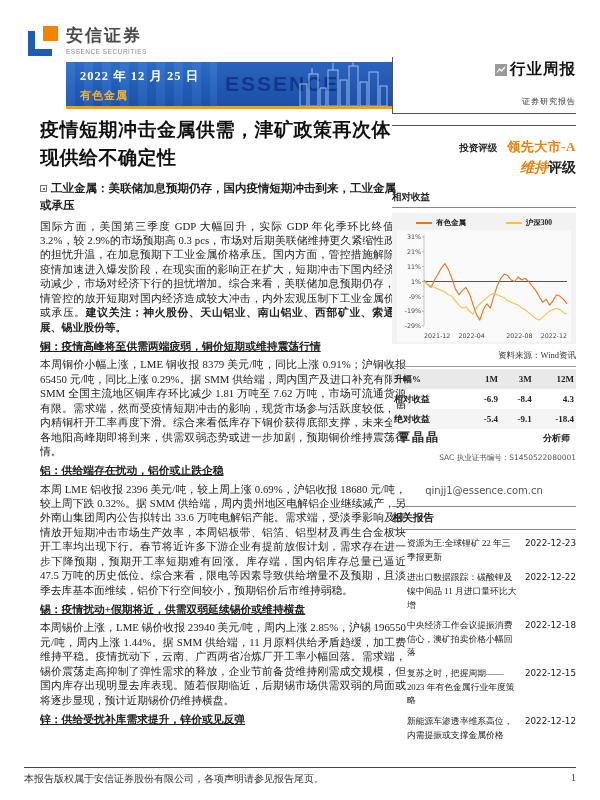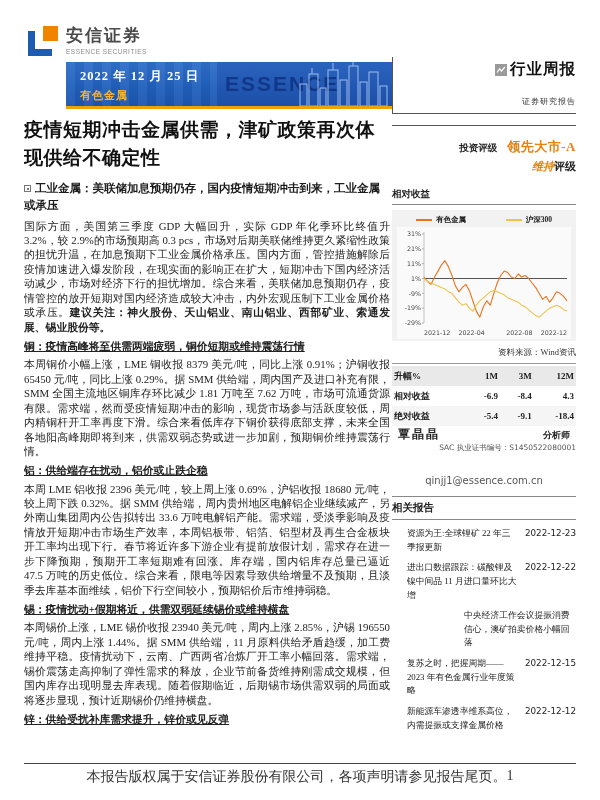--- a/index.html
+++ b/index.html
@@ -24,67 +24,67 @@
   .banner-left { position:absolute; left:14px; top:6px; z-index:2; }
   .banner-date { color:#fff; font-weight:bold; font-size:12.5px; letter-spacing:1px; }
   .banner-sector { color:#f5b331; font-weight:bold; font-size:11px; margin-top:3px; letter-spacing:1px; }
   .banner-right { position:absolute; right:0; top:0; width:175px; height:100%;
     background:linear-gradient(180deg,#2a63be,#1c4fa8); z-index:1; }
   .banner-watermark { position:absolute; left:8px; top:10px; font-family:"Liberation Sans",sans-serif;
     font-weight:bold; font-size:21px; letter-spacing:2px; color:rgba(14,49,130,0.85); }
   .banner-city { position:absolute; right:2px; bottom:0; }
 
   
-  .main-col { position:absolute; left:24px; top:116px; width:366px; height:652px; overflow:hidden; }
+  .main-col { position:absolute; left:40px; top:116px; width:366px; height:652px; overflow:hidden; }
   .side-col { position:absolute; left:392px; top:57px; width:184px; }
 
   
   .report-title { font-size:19px; font-weight:bold; color:#111; line-height:1.48; letter-spacing:0.5px; margin-bottom:8px; }
   .sec-head { font-size:11.5px; font-weight:bold; color:#1c1c1c; line-height:1.45; margin:4px 0 5px; }
   .bullet-sq { display:inline-block; width:7px; height:7px; border:1px solid #777; margin-right:4px; position:relative; top:0px; }
   .bullet-sq i { position:absolute; left:2px; top:2px; width:2px; height:2px; background:#777; }
   .para { font-size:10.8px; line-height:1.34; text-align:justify; color:#222; margin-bottom:5px; }
   .para b { font-weight:bold; }
   .metal-head { font-size:10.8px; font-weight:bold; color:#222; text-decoration:underline; margin:2px 0 3px; line-height:1.4; }
 
   
   .side-col { font-size:9px; color:#222; }
   .report-type-box { border-left:1px solid #555; border-bottom:1px solid #555; padding:2px 0 6px 8px; text-align:right; }
   .report-type { font-size:15.5px; font-weight:bold; color:#111; letter-spacing:1px; display:inline-flex; align-items:center; gap:3px;padding-left:11px; }
   .report-category { font-size:8px; color:#333; margin-top:16px; letter-spacing:1px; }
   .divider { border:none; border-top:1px solid #555; margin:11px 0 0; }
   .rating-row { display:flex; justify-content:flex-end; align-items:baseline; gap:10px; margin-top:12px; }
   .rating-label { font-size:9.5px; font-weight:bold; color:#222; }
   .rating-value { font-size:13px; font-weight:bold; color:#e8820c; letter-spacing:0.5px; }
-  .rating-status { text-align:right; margin-top:3px; font-size:11px; font-weight:bold; }
+  .rating-status { text-align:right; margin-top:3px; font-size:14px; font-weight:bold; }
   .rating-status .keep { color:#e8820c; font-style:italic; }
   .perf-title { font-size:9.5px; font-weight:bold; border-bottom:1px solid #888; padding-bottom:3px; margin-top:14px; }
   .chart-box { background:#f2f2f2; margin-top:5px; padding:5px 4px 2px; }
   .legend { display:flex; justify-content:space-around; font-size:7.5px; font-weight:bold; color:#222; margin-bottom:2px; }
   .legend-item { display:inline-flex; align-items:center; gap:4px; }
   .legend-swatch { display:inline-block; width:16px; height:2px; background:#e8741e; }
   .src-note { font-size:8.5px; color:#333; border-bottom:1px solid #999; padding:6px 0 4px;text-align:right; }
   .perf-table { width:100%; border-collapse:collapse; margin-top:2px; font-size:9px; }
   .perf-table th, .perf-table td { padding:3.5px 2px; text-align:right; font-weight:bold; }
   .perf-table th:first-child, .perf-table td:first-child { text-align:left; }
   .perf-table thead tr { background:#e9e9e9; }
   .perf-table tbody tr:nth-child(2) { background:#f5f5f5; }
   .analyst-row { display:flex; justify-content:space-between; align-items:baseline; padding:0 6px; }
   .analyst-name { font-size:12px; font-weight:bold; letter-spacing:2px; }
   .analyst-title { font-size:9px; font-weight:bold; }
-  .sac-line { text-align:right; font-size:7.5px; color:#555; font-family:"DejaVu Sans",sans-serif; }
+  .sac-line { text-align:right; font-size:7.5px; color:#555; margin-top:7px; font-family:"DejaVu Sans",sans-serif; }
   .email-line { text-align:center; font-size:10px; color:#555; margin-top:22px; font-family:"DejaVu Sans",sans-serif; }
   .rel-title { font-size:10.5px; font-weight:bold; border-top:1px solid #888; border-bottom:1px solid #888; padding:4px 0; margin-top:10px; }
   .rel-item { display:flex; justify-content:flex-end; gap:6px; margin-top:7px; cursor:pointer; }
   .rel-item-title { width:112px; font-size:8.8px; line-height:1.55; color:#222; }
   .rel-item-date { font-size:8.8px; color:#222; white-space:nowrap; padding-top:1px; font-family:"DejaVu Sans",sans-serif; }
 
   
   .footer { position:absolute; left:24px; right:24px; bottom:14px; border-top:1px solid #444; padding-top:4px;
-    display:flex; justify-content:center; font-size:14px; color:#333; }
+    display:flex; justify-content:space-between; font-size:10px; color:#333; }
 </style>
 </head>
 <body>
 
 <div class="page">
 
   <div class="brand">
     <div class="logo-mark">
       <div class="logo-blue"></div>
         <div class="logo-orange"></div>
@@ -242,20 +242,21 @@
     <div class="rel-item">
       <span class="rel-item-title">资源为王:全球锂矿 22 年三季报更新</span>
       <span class="rel-item-date">2022-12-23</span>
     </div>
     <div class="rel-item">
       <span class="rel-item-title">进出口数据跟踪：碳酸锂及镍中间品 11 月进口量环比大增</span>
       <span class="rel-item-date">2022-12-22</span>
     </div>
     <div class="rel-item">
       <span class="rel-item-title">中央经济工作会议提振消费信心，澳矿拍卖价格小幅回落</span>
+      <span class="rel-item-date">2022-12-18</span>
     </div>
     <div class="rel-item">
       <span class="rel-item-title">复苏之时，把握周期——2023 年有色金属行业年度策略</span>
       <span class="rel-item-date">2022-12-15</span>
     </div>
     <div class="rel-item">
       <span class="rel-item-title">新能源车渗透率维系高位，内需提振或支撑金属价格</span>
       <span class="rel-item-date">2022-12-12</span>
     </div>
   </div>

